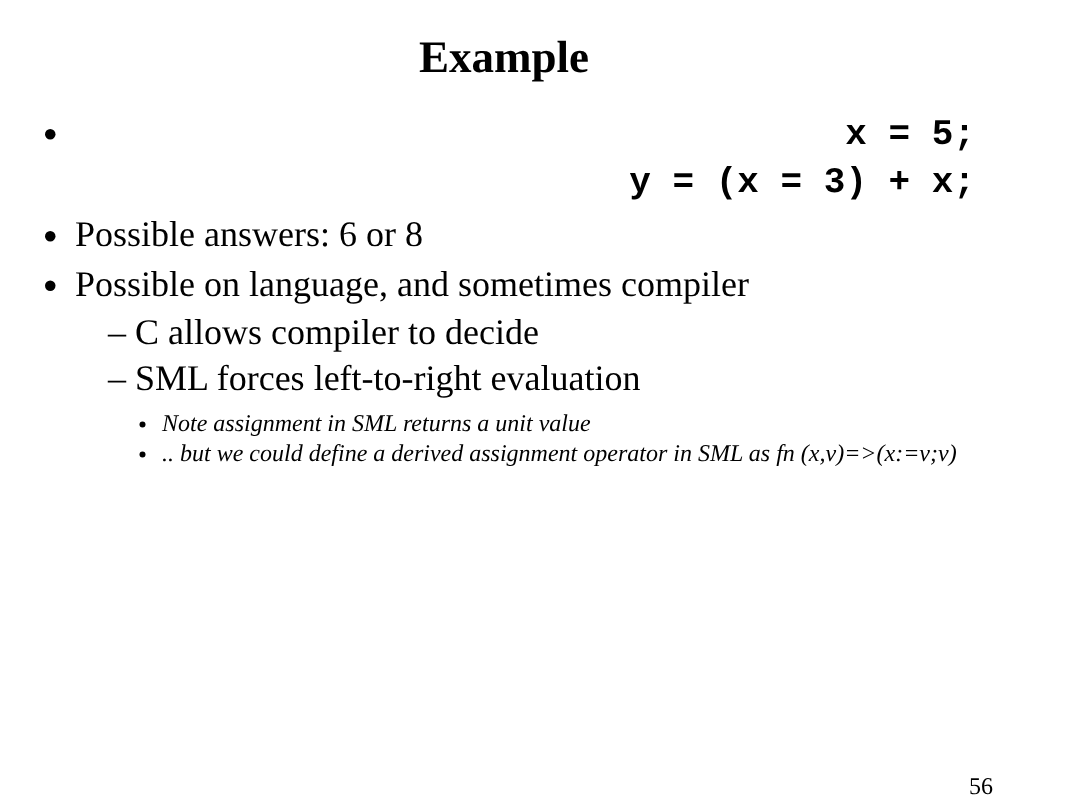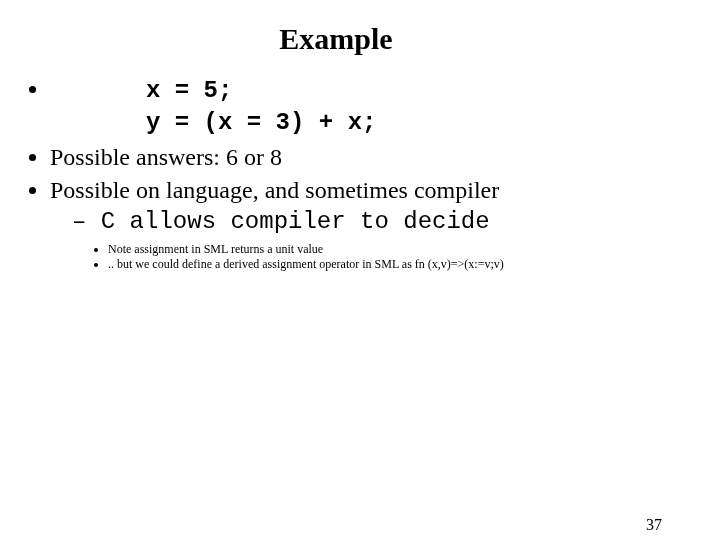--- a/index.html
+++ b/index.html
@@ -40,36 +40,37 @@
   }
   .code-block {
     font-family: "Courier New", Courier, monospace;
     font-weight: bold;
     font-size: 24px;
     margin-left: 96px;
     line-height: 1.35;
     white-space: pre;
     margin-top: 2px;
     margin-bottom: 2px;
+    text-align: right;
   }
   ul.lvl2 {
     list-style: none;
     margin: 2px 0 2px 0;
     padding-left: 22px;
-    font-family: Liberation Mono, monospace;
   }
   ul.lvl2 > li::before {
     content: "– ";
   }
   ul.lvl3 {
     list-style: disc;
     margin: 4px 0 0 0;
     padding-left: 58px;
-    font-size: 12px;
+    font-size: 16px;
     line-height: 1.25;
+    font-style: italic;
   }
   .pagenum {
     position: absolute;
     right: 10px;
     bottom: 6px;
     font-size: 16px;
   }
 </style>
 </head>
 <body>
@@ -87,24 +88,25 @@
       </li>
 
       <li>
         <span>Possible answers: 6 or 8</span>
       </li>
 
       <li>
         <span> Possible on language, and sometimes compiler</span>
         <ul class="lvl2">
           <li><span>C allows compiler to decide</span></li>
+          <li><span>SML forces left-to-right evaluation</span></li>
         </ul>
         <ul class="lvl3">
           <li><span>Note assignment in SML returns a unit value</span></li>
           <li><span>.. but we could define a derived assignment operator in SML as fn (x,v)=&gt;(x:=v;v)</span></li>
         </ul>
       </li>
 
     </ul>
   </div>
 
-  <div class="pagenum">37</div>
+  <div class="pagenum">56</div>
 </div>
 
 </body></html>

